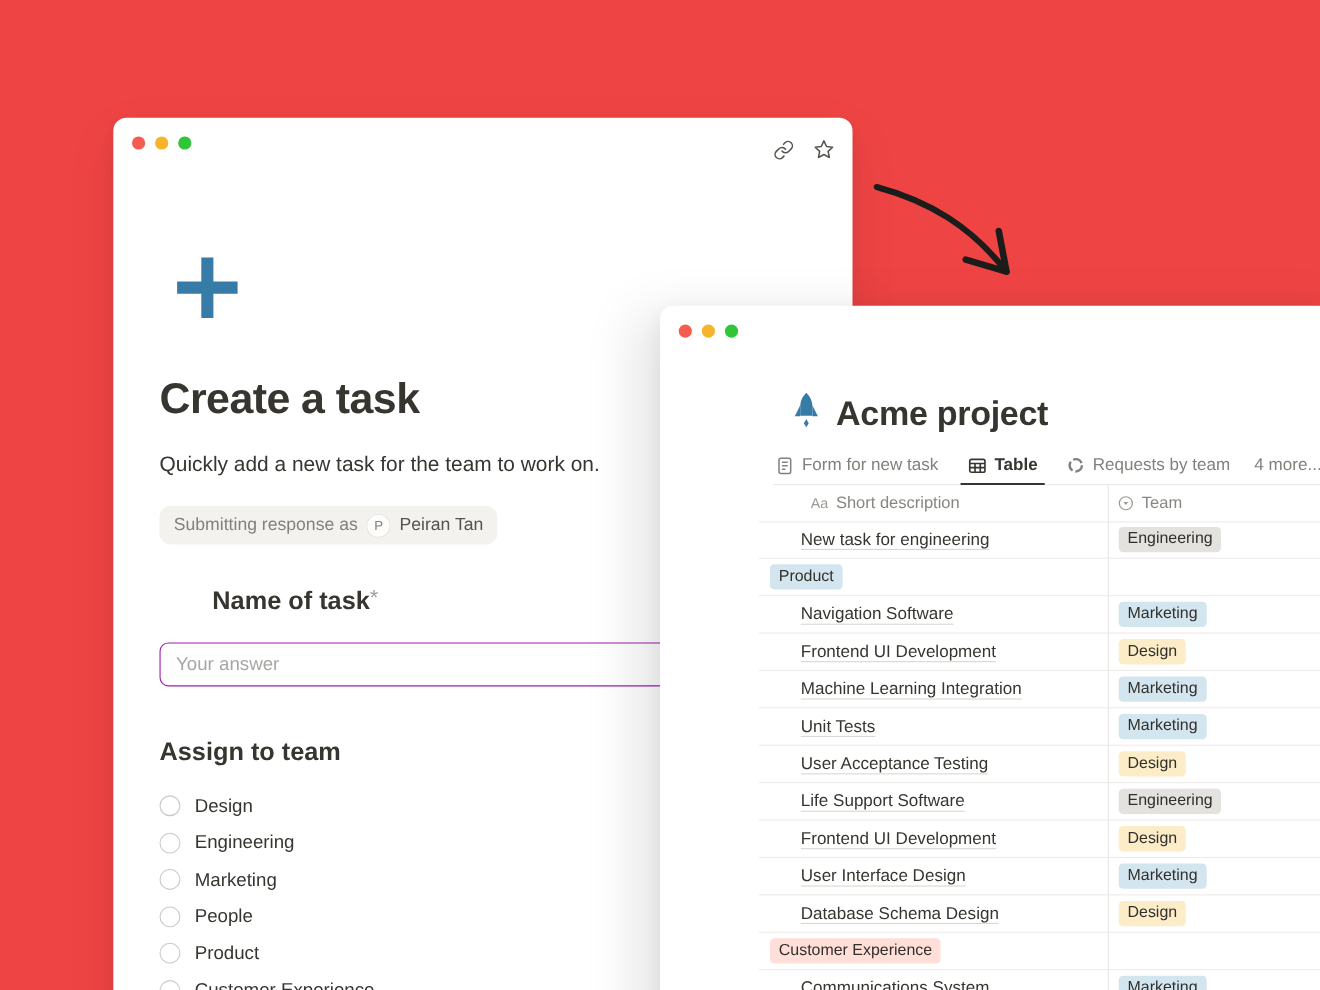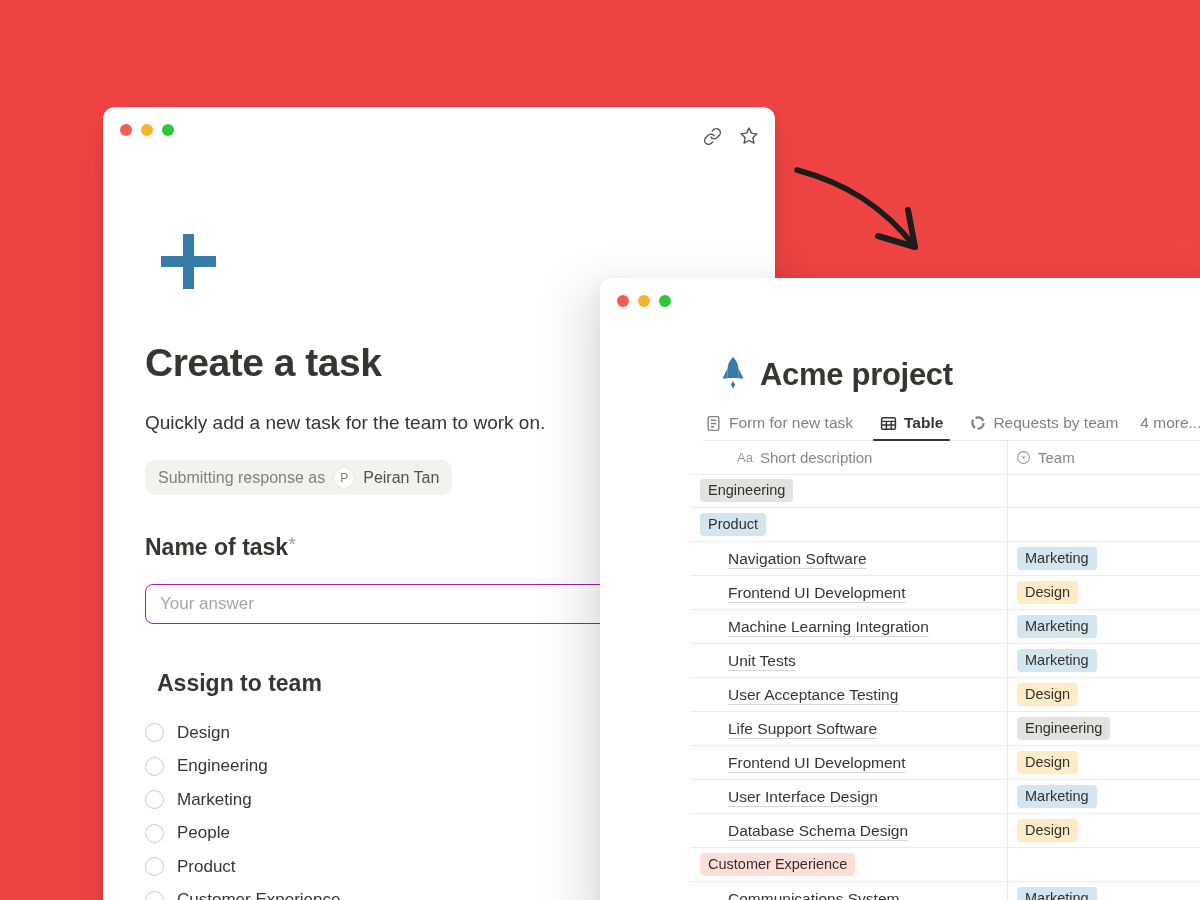--- a/index.html
+++ b/index.html
@@ -22,22 +22,22 @@
   .plus-wrap{position:absolute;left:57px;top:126px;}
   .form-title{position:absolute;left:42px;top:234px;font-size:39px;font-weight:700;color:#37352f;letter-spacing:-0.5px;}
   .form-subtitle{position:absolute;left:42px;top:305px;font-size:19px;color:#37352f;}
   .pill{position:absolute;left:42px;top:353px;height:35px;display:inline-flex;align-items:center;gap:8px;
         background:#f3f2ef;border-radius:10px;padding:0 13px;font-size:16px;}
   .pill .prefix{color:#82817d;}
   .pill .avatar{width:22px;height:22px;border-radius:50%;background:#fdfdfc;box-shadow:0 0 0 1px #e6e5e2 inset;
         display:flex;align-items:center;justify-content:center;font-size:12px;color:#82817d;}
   .pill .uname{color:#55534e;}
   .field-label{position:absolute;left:42px;font-size:23px;font-weight:700;color:#37352f;}
-  .lbl-name{top:426px;}
-  .lbl-team{top:563px;margin-left:12px;}
+  .lbl-name{top:426px;margin-left:48px;}
+  .lbl-team{top:563px;}
   .req{color:#9f9e9b;font-weight:400;font-size:20px;vertical-align:4px;}
   .answer-input{position:absolute;left:42px;top:477px;width:530px;height:40px;border:1px solid #a21caf;
         border-radius:8px;padding:0 14px;font-size:17px;color:#37352f;outline:none;box-sizing:border-box;
         font-family:"Liberation Sans","DejaVu Sans",sans-serif;}
   .answer-input::placeholder{color:#a7a6a3;}
   .team-options{position:absolute;left:42px;top:609px;list-style:none;margin:0;padding:0;}
   .opt{display:flex;align-items:center;gap:13px;height:33.5px;cursor:pointer;}
   .radio{width:19px;height:19px;border-radius:50%;border:1.5px solid #cbcac7;background:#fff;box-sizing:border-box;flex:none;}
   .opt-label{font-size:17px;color:#37352f;}
 
@@ -223,20 +223,23 @@
             <circle cx="8" cy="8" r="6.3" fill="none" stroke="#9b9a95" stroke-width="1.2"></circle>
             <path d="M5.6 6.9 L10.4 6.9 L8 9.7 Z" fill="#9b9a95"></path>
           </svg>
         </span>
         <span>Team</span>
       </div>
     </div>
 
     <div class="rows" id="table-rows">
   <div class="trow">
+    <div class="cell-desc">
+      <span class="desc-text">New task for engineering</span>
+    </div>
     <div class="cell-team">
       <span class="badge" style="background: rgb(227, 226, 222);">Engineering</span>
     </div>
   </div>
 
   <div class="trow">
     <div class="cell-team">
       <span class="badge" style="background: rgb(211, 229, 239);">Product</span>
     </div>
   </div>

